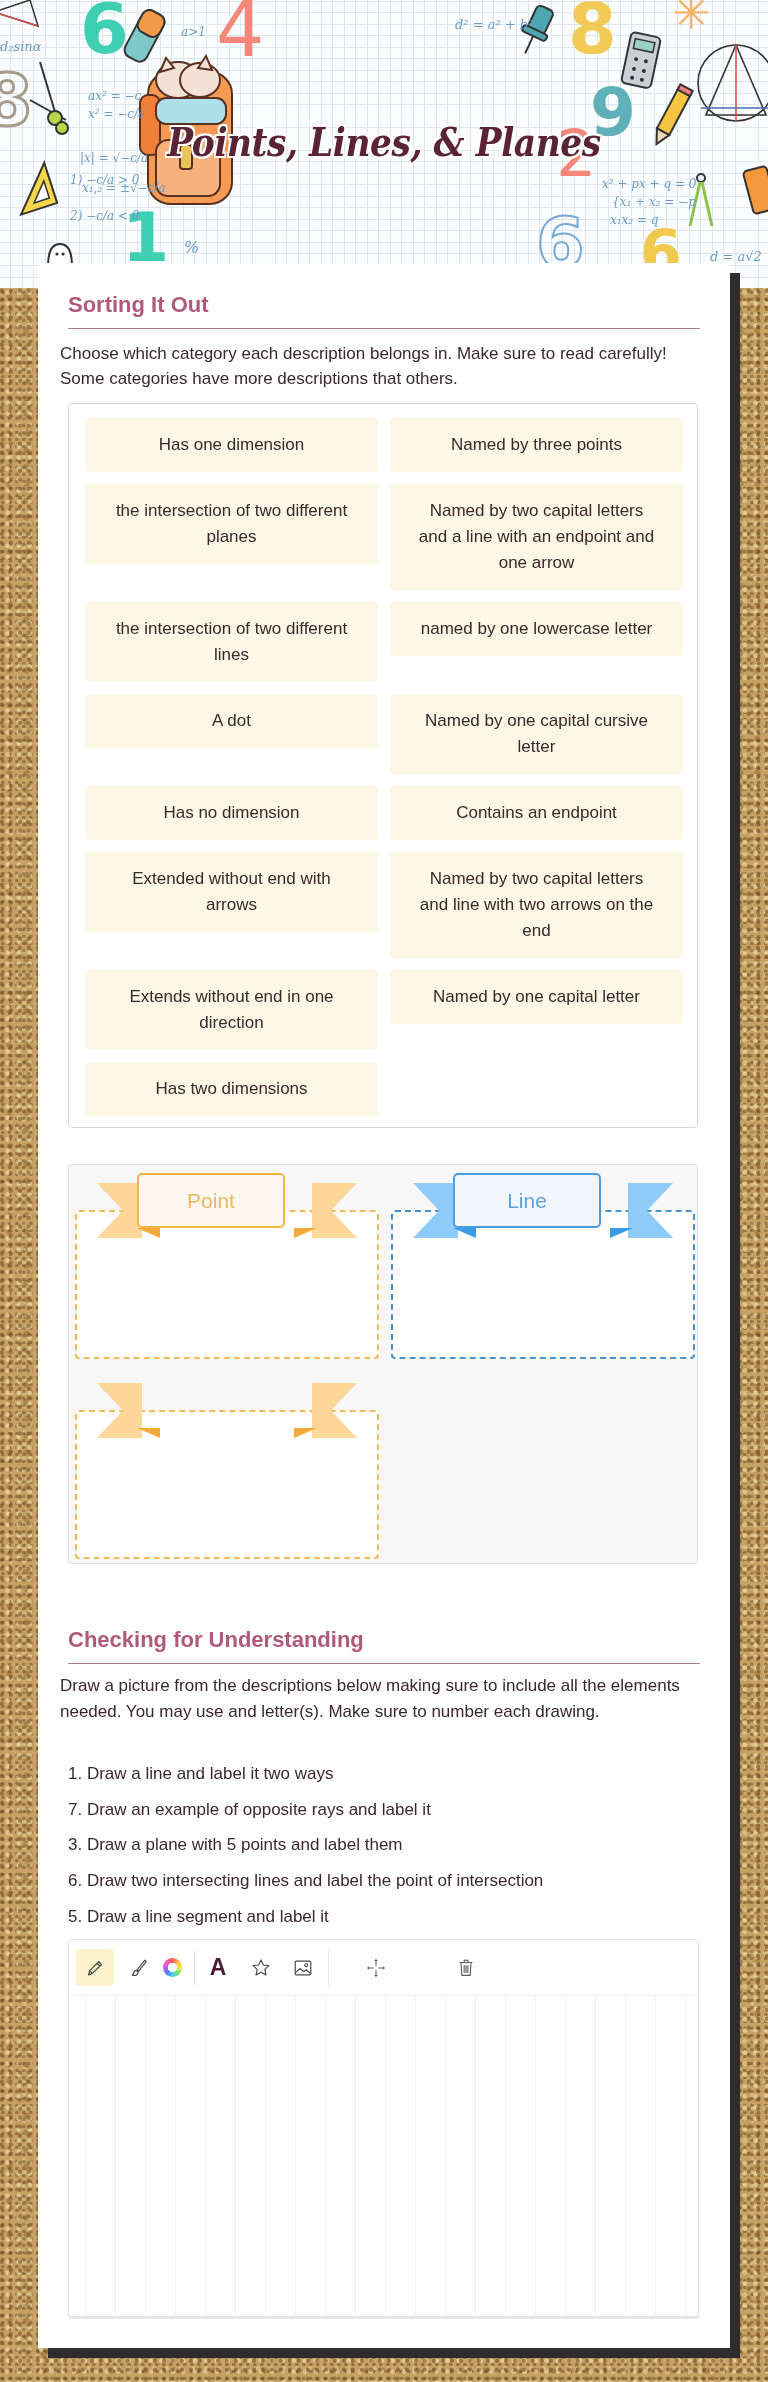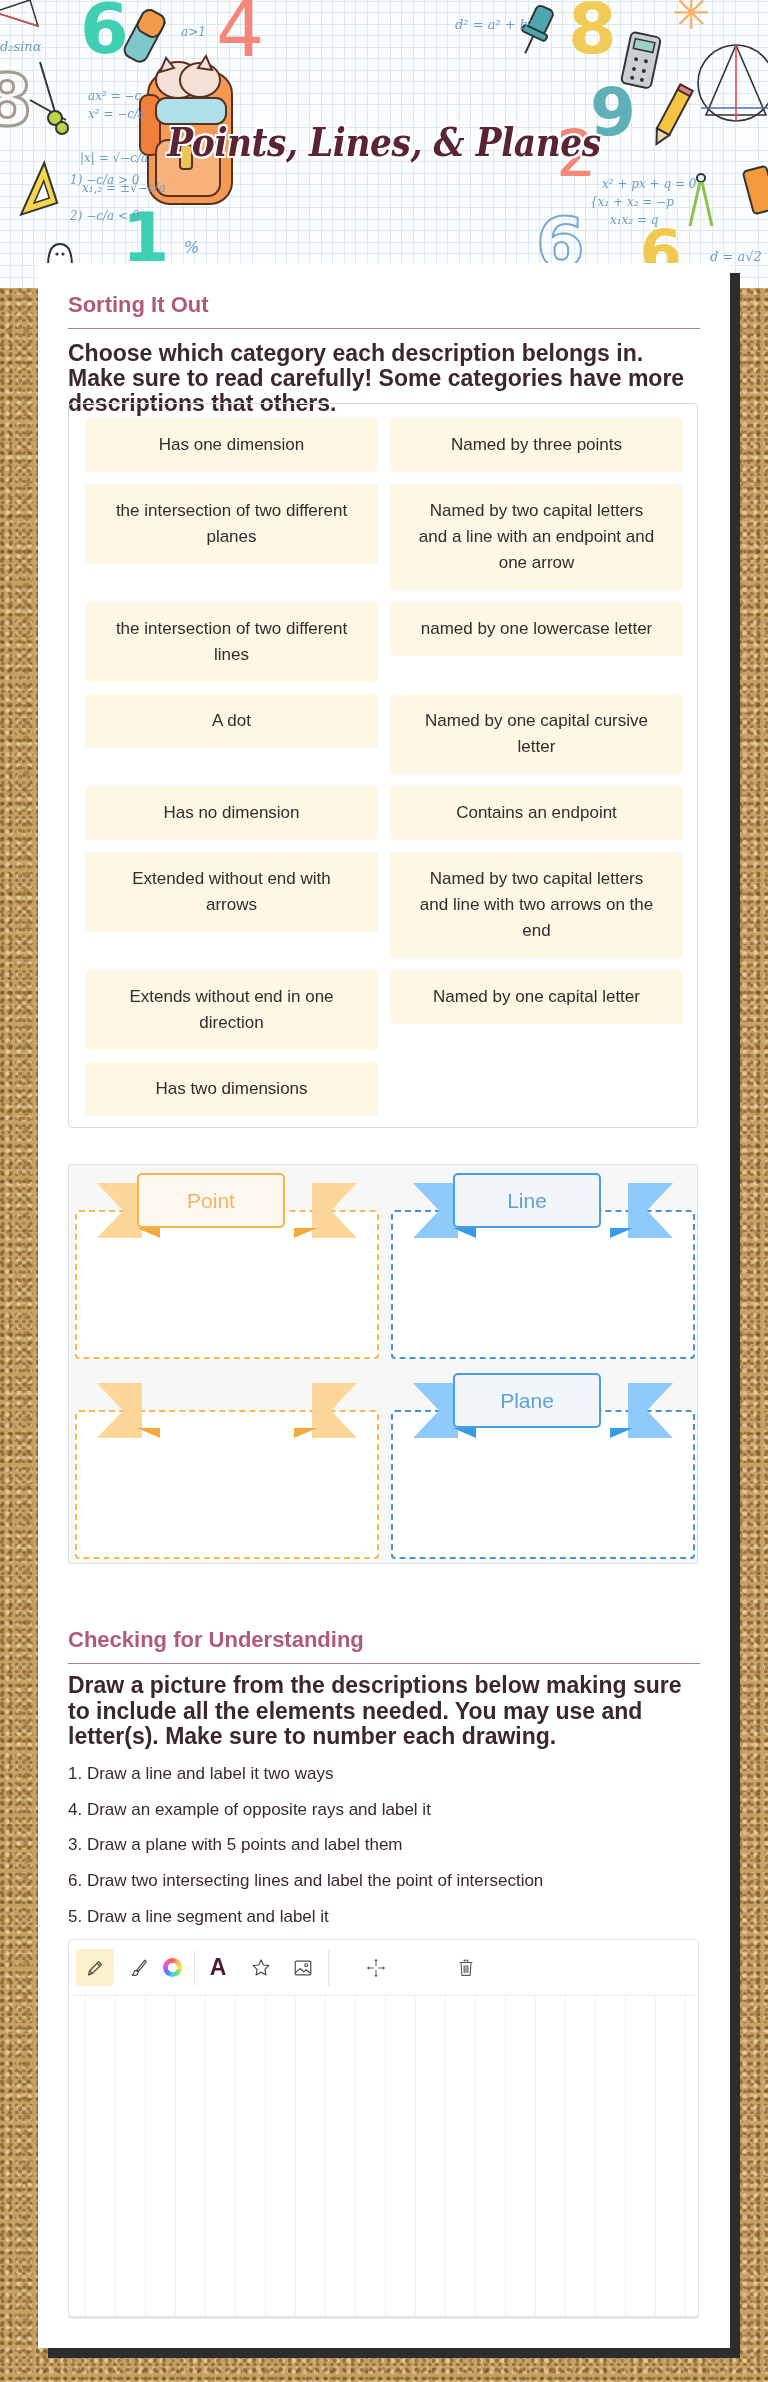--- a/index.html
+++ b/index.html
@@ -37,21 +37,21 @@
     .d-two   { left: 556px; top: 122px; color: #f4877a; font-size: 64px; font-weight: normal; }
     .d-one   { left: 122px; top: 204px; color: #3fcfb2; font-size: 68px; }
     .d-six-b { left: 536px; top: 208px; color: transparent; -webkit-text-stroke: 2px #76a9d6; font-size: 70px; }
     .d-six-y { left: 640px; top: 222px; color: #f1c94f; font-size: 60px; }
     .d-eight-l { left: -18px; top: 64px; color: transparent; -webkit-text-stroke: 3px #a59b8c; font-size: 72px; }
     .d-star  { left: 672px; top: -10px; color: #f6b26b; font-size: 46px; font-weight: normal; }
     .f1 { left: 181px; top: 26px; font-size: 12px; font-style: italic; }
     .f2 { left: 455px; top: 18px; font-size: 13px; }
     .f3 { left: 184px; top: 240px; font-size: 16px; }
     .f4 { left: 602px; top: 178px; }
-    .f5 { left: 590px; top: 196px; }
+    .f5 { left: 612px; top: 196px; }
     .f6 { left: 610px; top: 214px; }
     .f7 { left: 710px; top: 250px; font-size: 13px; }
     .f8 { left: 0px;   top: 40px;  font-size: 13px; }
     .f9 { left: 88px;  top: 90px; }
     .f10 { left: 88px; top: 108px; }
     .f11 { left: 70px; top: 130px; margin-top: 44px; }
     .f12 { left: 80px; top: 152px; }
     .f13 { left: 82px; top: 182px; }
     .f14 { left: 70px; top: 210px; }
     .banner-title {
@@ -67,22 +67,22 @@
       position: absolute; left: 38px; top: 263px; width: 692px; height: 2085px;
       background: #fff; box-shadow: 10px 10px 0 #2e2c2e;
     }
     .sec-title {
       position: absolute; left: 30px; width: 632px;
       font-family: "Liberation Sans", sans-serif; font-size: 22px; line-height: 30px;
       color: #b05a7b;
     }
     .divider { position: absolute; left: 30px; width: 632px; height: 1px; background: #b47b8d; }
     .para {
-      position: absolute; left: 30px; width: 620px;
-      font-size: 23px; line-height: 25px; color: #3a282d; font-weight: bold;
+      position: absolute; left: 22px; width: 620px;
+      font-size: 17px; line-height: 25px; color: #3a282d;
     }
 
     
     .sort-box {
       position: absolute; left: 30px; top: 140px; width: 630px; height: 725px;
       border: 1px solid #d9d9d9; border-radius: 4px;
       padding: 14px 14px 14px 16px;
       display: grid; grid-template-columns: 293px 293px; column-gap: 12px; row-gap: 12px;
       align-items: start; align-content: start;
     }
@@ -320,39 +320,29 @@
     <div class="cat-cell c2 orange">
       <div class="drop-zone"></div>
       <svg class="ribbon" width="260" height="55" viewBox="0 0 260 55">
         <polygon points="0,0 45,0 45,55 0,55 26,27.5" fill="#fdd699"></polygon>
         <polygon points="260,0 215,0 215,55 260,55 234,27.5" fill="#fdd699"></polygon>
         <polygon points="40,45 63,45 63,55" fill="#f6a93b"></polygon>
         <polygon points="220,45 197,45 197,55" fill="#f6a93b"></polygon>
       </svg>
     </div>
 
-    <div class="cat-cell c3 blue">
-      <div class="drop-zone"></div>
-      <svg class="ribbon" width="260" height="55" viewBox="0 0 260 55">
-        <polygon points="0,0 45,0 45,55 0,55 26,27.5" fill="#8fcbfa"></polygon>
-        <polygon points="260,0 215,0 215,55 260,55 234,27.5" fill="#8fcbfa"></polygon>
-        <polygon points="40,45 63,45 63,55" fill="#3a9be8"></polygon>
-        <polygon points="220,45 197,45 197,55" fill="#3a9be8"></polygon>
-      </svg>
-      <div class="cat-label">Plane</div>
-    </div>
   </div>
 
   <h2 class="sec-title" style="top:1362px">Checking for Understanding</h2>
   <div class="divider" style="top:1400px"></div>
   <p class="para" style="top:1410px; line-height:25.5px">Draw a picture from the descriptions below making sure to include all the elements needed.  You may use and letter(s).  Make sure to number each drawing.</p>
 
   <ol class="tasks">
     <li>1. Draw a line and label it two ways</li>
-    <li>4. Draw an example of opposite rays and label it</li>
+    <li>7. Draw an example of opposite rays and label it</li>
     <li>3. Draw a plane with 5 points and label them</li>
     <li>6. Draw two intersecting lines and label the point of intersection</li>
     <li>5. Draw a line segment and label it</li>
   </ol>
 
   <div class="canvas">
     <div class="toolbar">
       <div class="tool t-pencil active">
         <svg viewBox="0 0 24 24">
           <path d="M5 19.5l1.2-4.6L16 5.1l3 3-9.8 9.8z M14.3 6.8l3 3 M6.2 14.9l3 3" fill="none" stroke="#4a4a4a" stroke-width="1.4" stroke-linejoin="round"></path>

